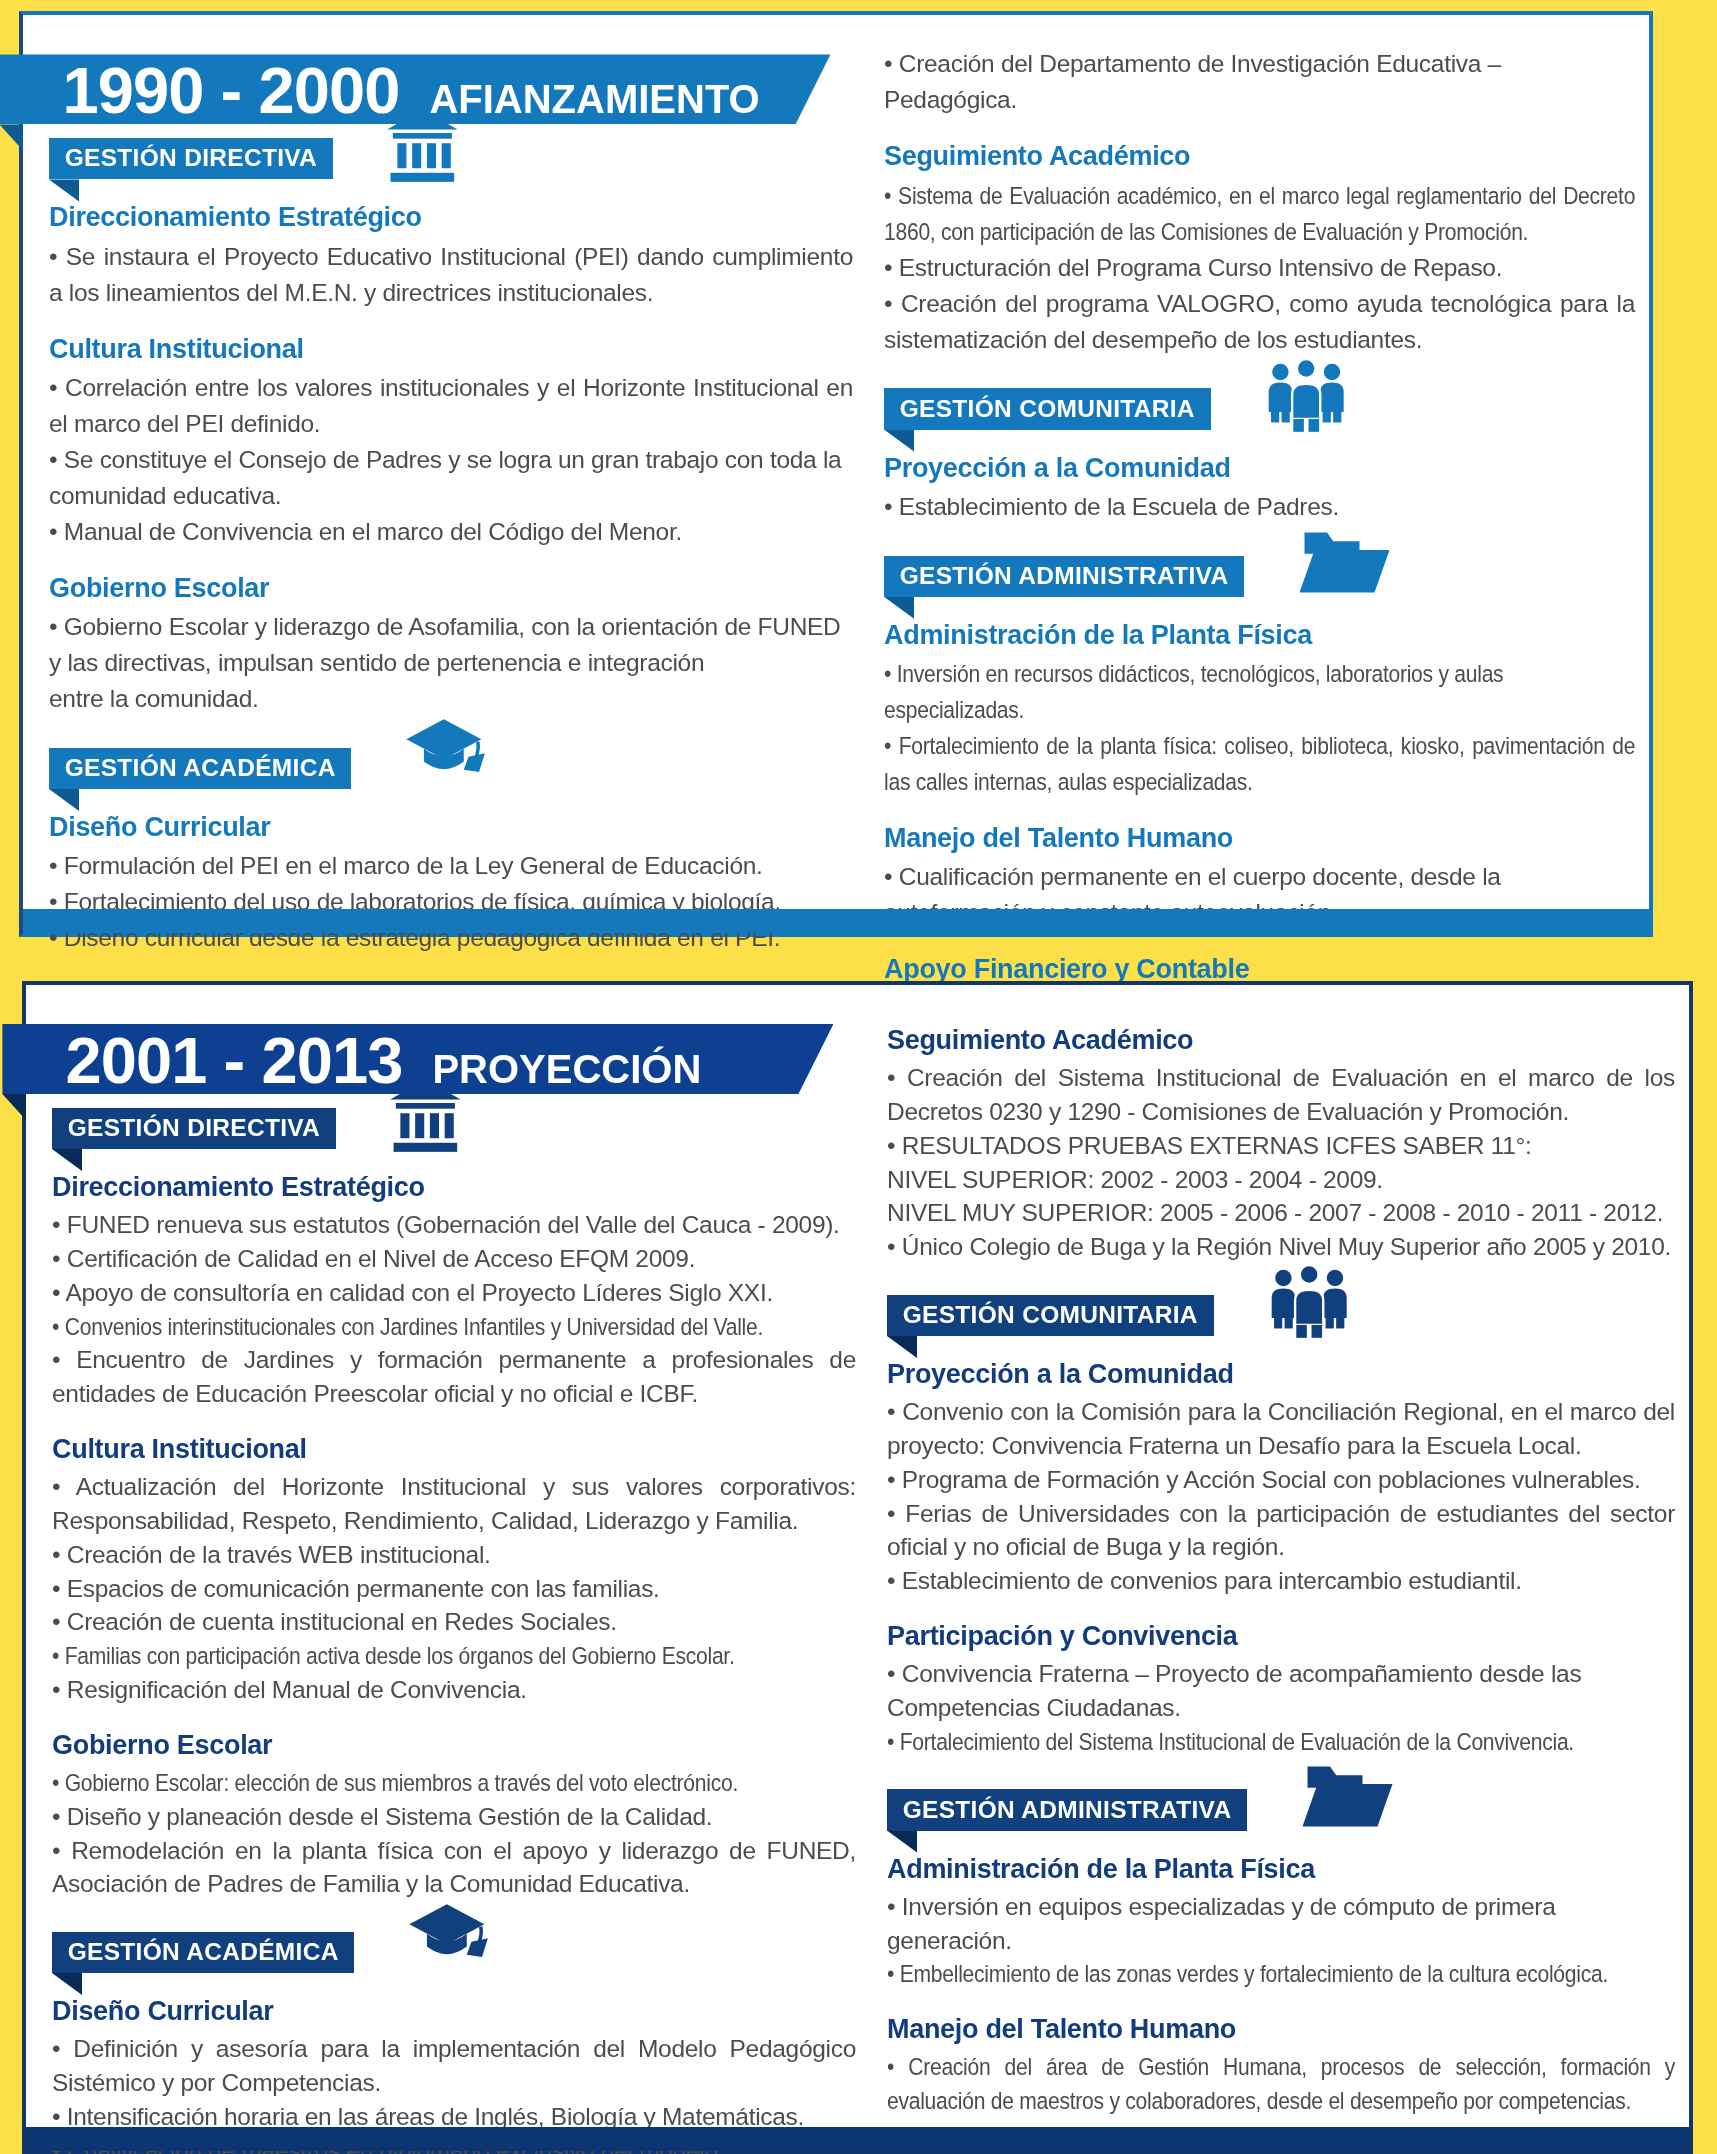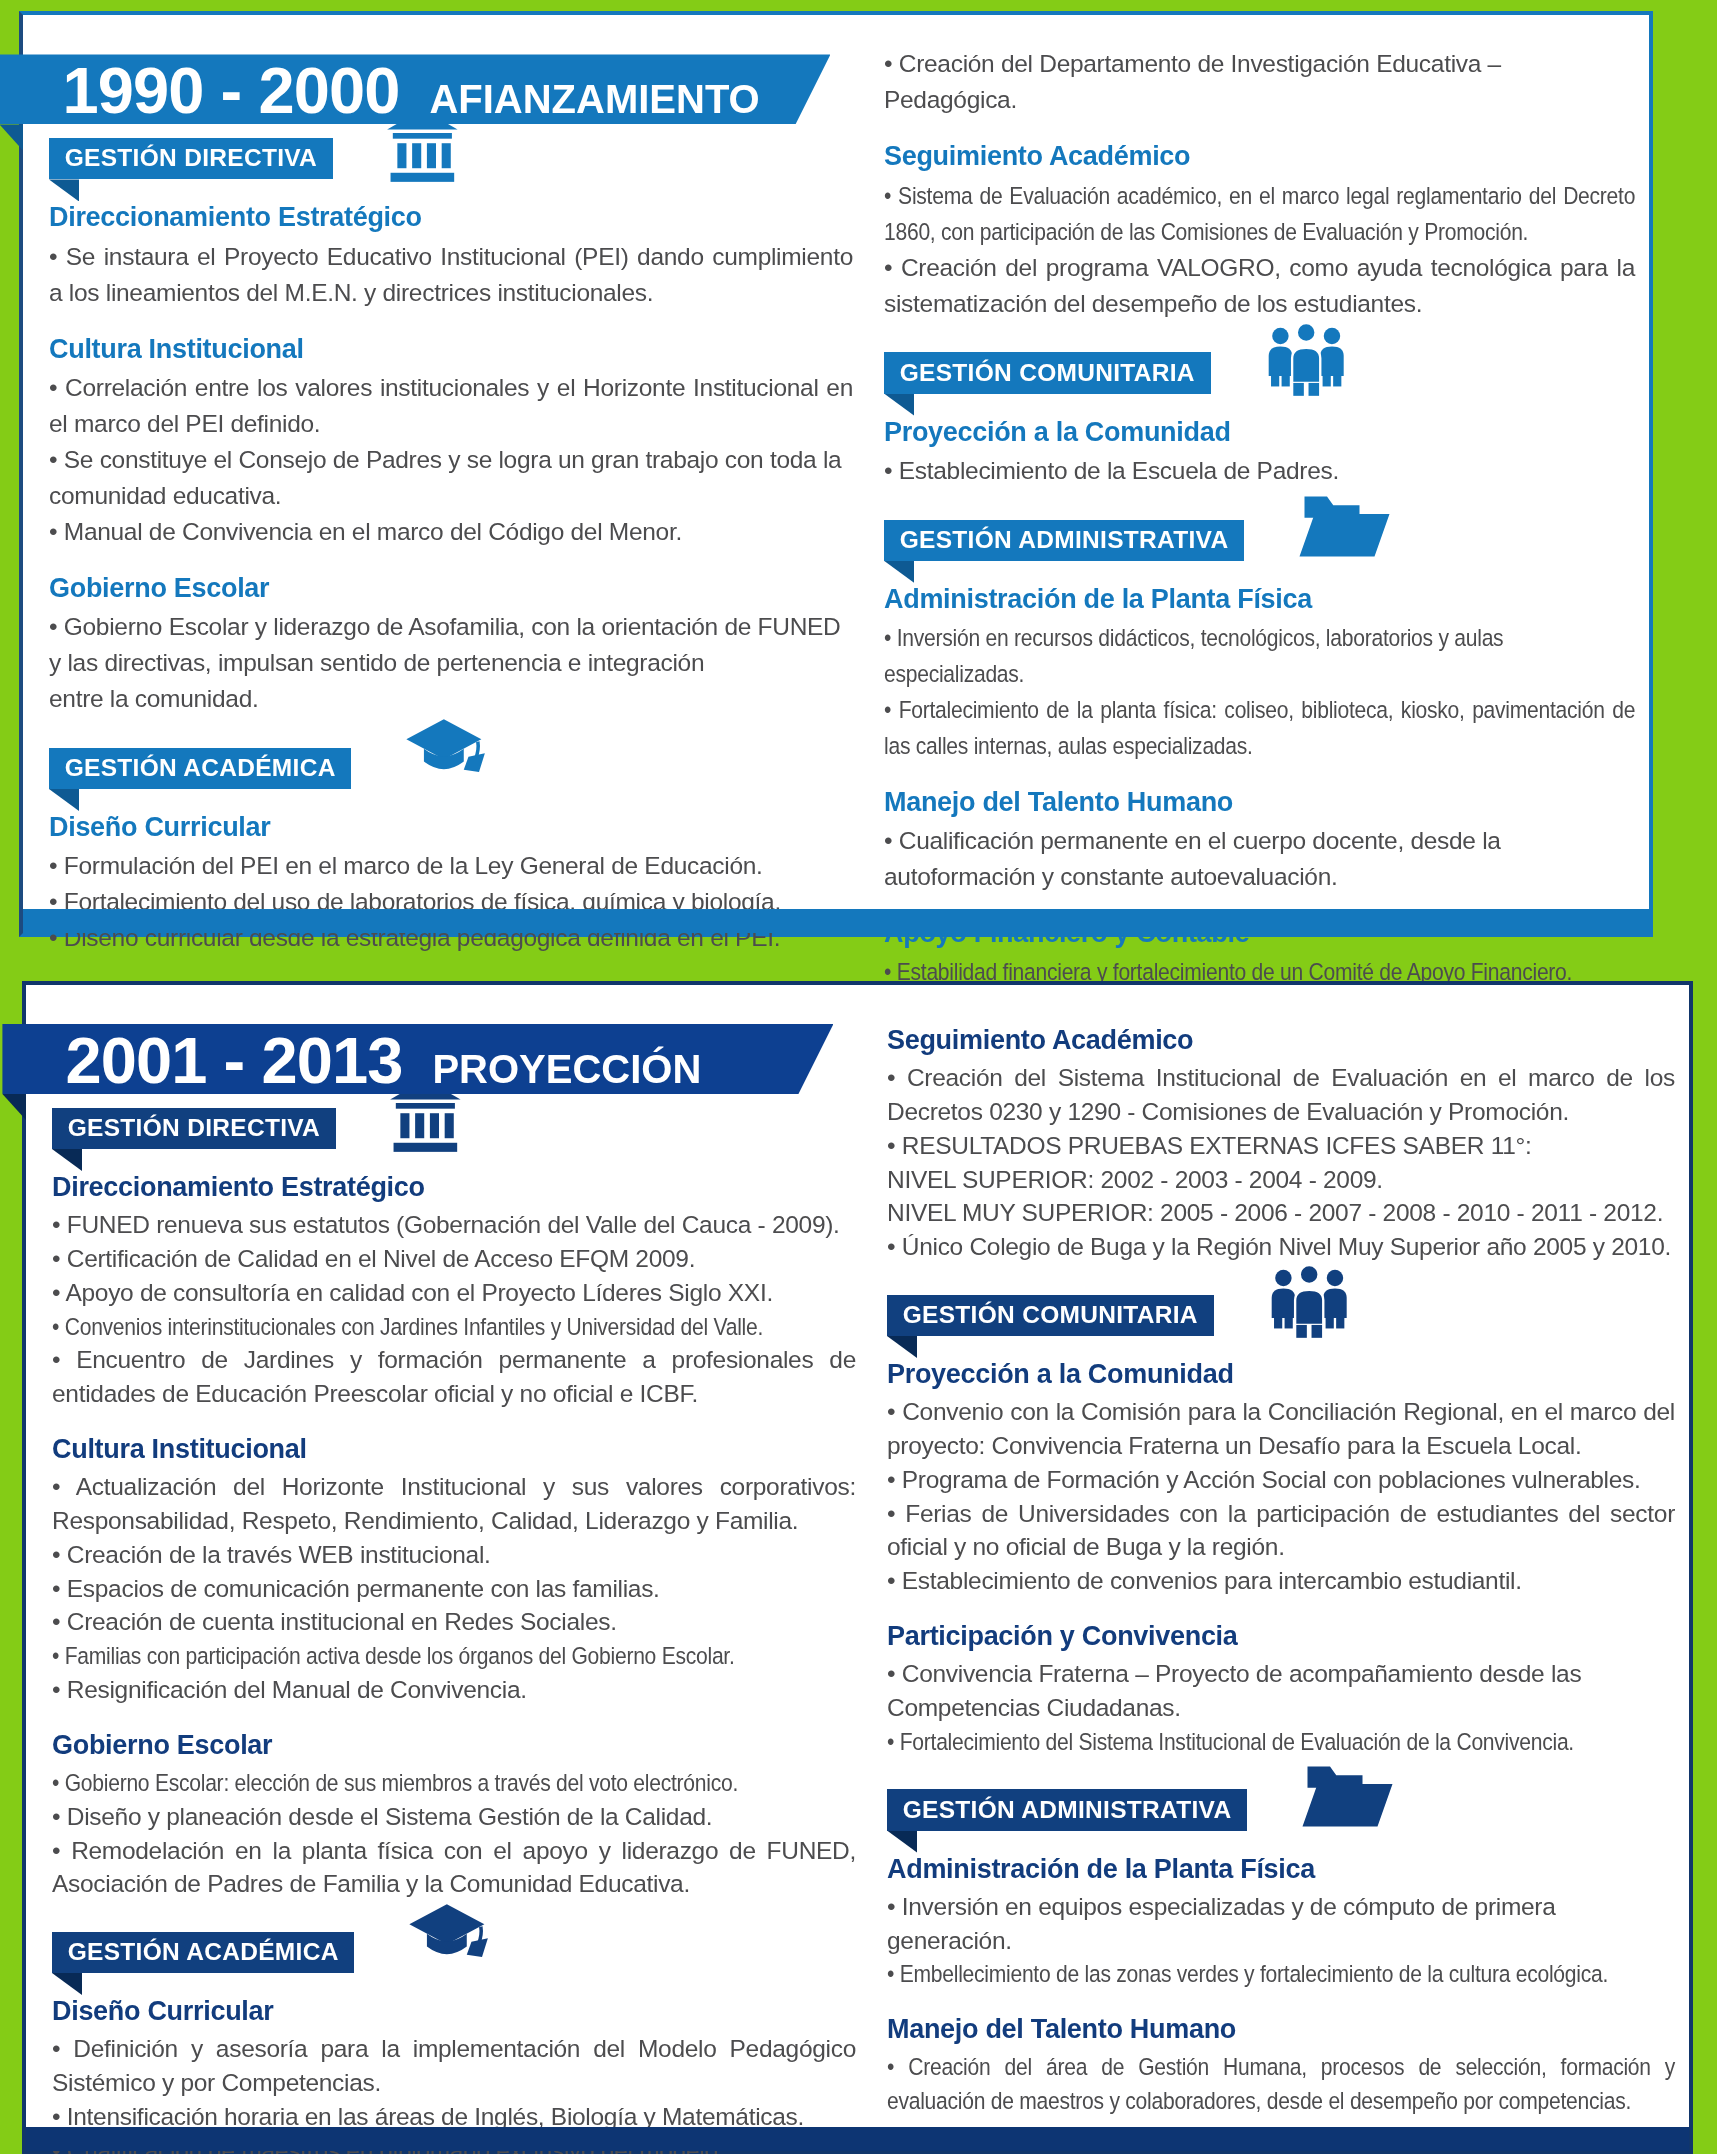--- a/index.html
+++ b/index.html
@@ -1,16 +1,16 @@
 <!DOCTYPE html>
 <html style="font-size:14px"><head>
 <meta charset="utf-8">
 <style>
   html,body{margin:0;padding:0;background:#ffffff;}
-  .page{position:relative;width:1717px;height:2155px;background:#84cc16;overflow:hidden;
+  .page{position:relative;width:1717px;height:2155px;background:#fde047;overflow:hidden;
         font-family:"Liberation Sans",sans-serif;color:#4c4c4e;}
   .panel{position:absolute;box-sizing:border-box;border:4.4px solid var(--frame);background:#fff;}
   .panel.p1{left:19px;top:11.4px;width:1634px;height:926px;border-left-color:var(--frameleft);}
   .panel.p2{left:22px;top:981px;width:1671px;height:1174px;}
   .ribbon{position:absolute;left:-23.6px;top:39px;width:831px;height:70px;background:var(--ribbon);
           clip-path:polygon(0 0,100% 0,calc(100% - 35px) 100%,0 100%);
           white-space:nowrap;line-height:73px;padding-left:63px;box-sizing:border-box;z-index:3;}
   .ribbon-years{color:#fff;font-weight:700;font-size:65px;letter-spacing:-0.9px;}
   .ribbon-word{color:#fff;font-weight:700;font-size:40px;letter-spacing:0;margin-left:26px;}
   .ribbon-fold{position:absolute;left:-23.6px;top:109px;width:23.6px;height:26px;background:var(--fold);
@@ -100,20 +100,21 @@
             <p class="li">• Diseño curricular desde la estrategia pedagógica definida en el PEI.</p>
           </div>
         </div>
       <div class="col col-right">
           <div class="group">
             <p class="li">• Creación del Departamento de Investigación Educativa – Pedagógica.</p>
           </div>
           <div class="group">
             <h3>Seguimiento Académico</h3>
             <p class="li justify fit">• Sistema de Evaluación académico, en el marco legal reglamentario del Decreto 1860, con participación de las Comisiones de Evaluación y Promoción.</p>
+            <p class="li">• Estructuración del Programa Curso Intensivo de Repaso.</p>
             <p class="li justify">• Creación del programa VALOGRO, como ayuda tecnológica para la sistematización del desempeño de los estudiantes.</p>
           </div>
           <div class="badge-row">
             <div class="badge"><span class="badge-text">GESTIÓN COMUNITARIA</span><span class="badge-fold"></span></div>
             <span class="icon">
               <svg viewBox="0 0 72 64" fill="currentColor">
                 <circle cx="14" cy="12" r="7"></circle>
                 <path d="M4,46 v-17 q0,-8 10,-8 q10,0 10,8 v17 z"></path>
                 <circle cx="58" cy="12" r="7"></circle>
                 <path d="M48,46 v-17 q0,-8 10,-8 q10,0 10,8 v17 z"></path>

